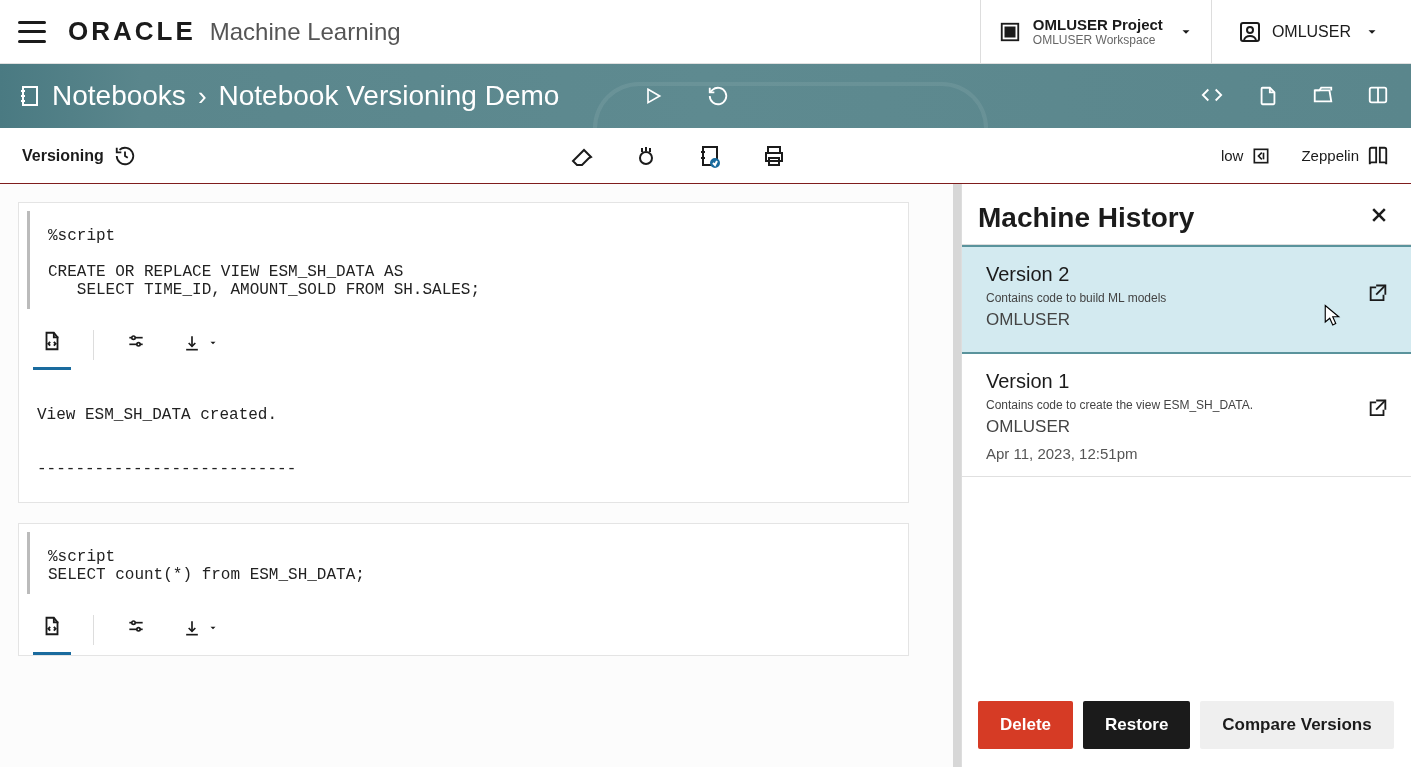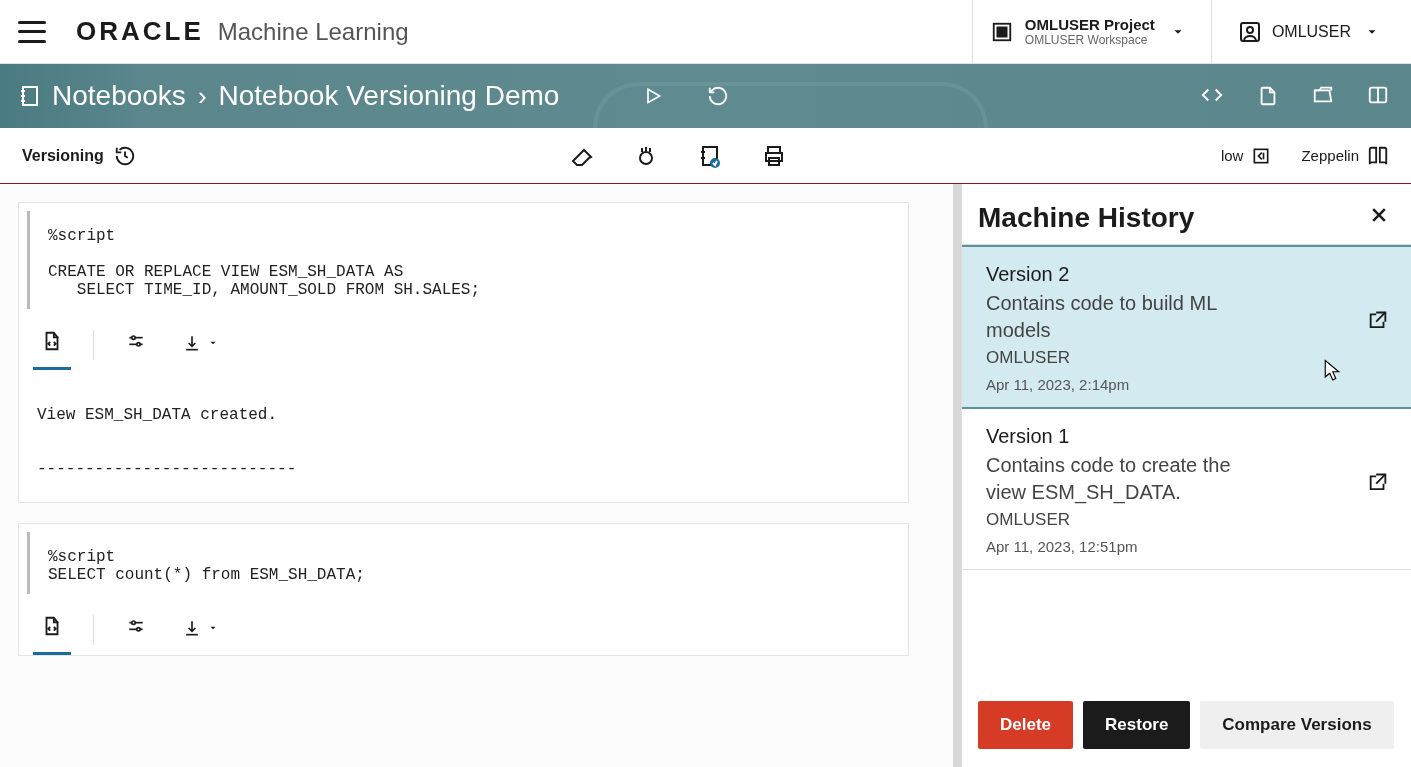--- a/index.html
+++ b/index.html
@@ -1,19 +1,19 @@
 <!DOCTYPE html>
 <html><head>
 <meta charset="utf-8">
 <style>
   * { box-sizing: border-box; margin: 0; padding: 0; }
   body { font-family: -apple-system, BlinkMacSystemFont, "Segoe UI", Arial, sans-serif; background: #fff; color: #1b1b1b; overflow: hidden; }
   
   
-  .header { display: flex; align-items: center; height: 64px; padding: 0 18px; border-bottom: 1px solid #e0e0e0; gap: 8px; }
+  .header { display: flex; align-items: center; height: 64px; padding: 0 18px; border-bottom: 1px solid #e0e0e0; }
   .hamburger { width: 28px; height: 22px; display: flex; flex-direction: column; justify-content: space-between; margin-right: 22px; cursor: pointer; }
   .hamburger span { height: 3px; background: #1b1b1b; border-radius: 2px; }
   .brand { display: flex; align-items: baseline; gap: 14px; }
   .brand-strong { font-size: 26px; letter-spacing: 3px; font-weight: 700; }
   .brand-sub { font-size: 24px; color: #555; font-weight: 300; }
   .header-spacer { flex: 1; }
   .project-box { display: flex; align-items: center; gap: 12px; padding: 0 18px; border-left: 1px solid #ddd; height: 100%; cursor:pointer;}
   .project-grid-icon { width: 22px; height: 22px; }
   .project-text { display: flex; flex-direction: column; }
   .project-name { font-size: 15px; font-weight: 600; }
@@ -56,21 +56,21 @@
 
   
   .history { width: 450px; background:#fff; display:flex; flex-direction:column; border-left: 1px solid #ddd;}
   .history-header { display:flex; align-items:center; justify-content:space-between; padding: 18px 22px 10px 16px; }
   .history-title { font-size: 28px; font-weight: 800; }
   .close-x { cursor:pointer; font-size:22px;}
   .version-list { flex:1; overflow:auto; border-top:1px solid #ddd;}
   .version-item { padding: 16px 20px 14px 24px; border-bottom: 1px solid #e0e0e0; position:relative; cursor:pointer;}
   .version-item.selected { background: #d3eaf0; border-top:2px solid #5a939c; border-bottom:2px solid #5a939c;}
   .v-title { font-size: 20px; font-weight: 500; margin-bottom: 4px; }
-  .v-desc { font-size: 20px; color: #444; margin-bottom: 4px; line-height:1.35; max-width: 280px;}
+  .v-desc { font-size: 12px; color: #444; margin-bottom: 4px; line-height:1.35; max-width: 280px;}
   .v-user { font-size: 17px; color:#444; margin-bottom: 8px;}
   .v-time { font-size: 15px; color:#555;}
   .v-open { position:absolute; right: 22px; top: 50%; transform: translateY(-70%);}
   .cursor-img { position:absolute; right:70px; bottom:24px;}
   .history-actions { display:flex; gap: 10px; padding: 0 16px 18px 16px; }
   .btn { padding: 14px 22px; font-size: 17px; font-weight: 700; border: none; border-radius: 2px; cursor:pointer;}
   .btn-delete { background: #d63b25; color:#fff;}
   .btn-compare { background: #efefef; color:#1b1b1b;}
   .btn-restore { background: #1b1b1b; color:#fff;}
 
@@ -316,21 +316,20 @@
               <line x1="5" y1="5" x2="19" y2="19"></line>
               <line x1="19" y1="5" x2="5" y2="19"></line>
             </svg>
         </span>
       </div>
       <div class="version-list">
         <div class="version-item selected">
           <div class="v-title">Version 2</div>
           <div class="v-desc">Contains code to build ML models</div>
           <div class="v-user">OMLUSER</div>
-          <div class="v-time">Apr 11, 2023, 2:14pm</div>
           <span class="v-open"><svg width="22" height="22" viewBox="0 0 24 24" fill="none" stroke="#1b1b1b" stroke-width="2">
                 <polyline points="10 4 20 4 20 14"></polyline>
                 <line x1="20" y1="4" x2="10" y2="14"></line>
                 <path d="M18 14v6H4V6h6"></path>
               </svg></span>
           <svg class="cursor-img" width="18" height="24" viewBox="0 0 24 32" fill="#fff" stroke="#000" stroke-width="1.5">
               <path d="M3 2 L3 24 L9 19 L13 28 L17 26 L13 17 L21 17 Z"></path>
             </svg>
         </div>
         <div class="version-item">

